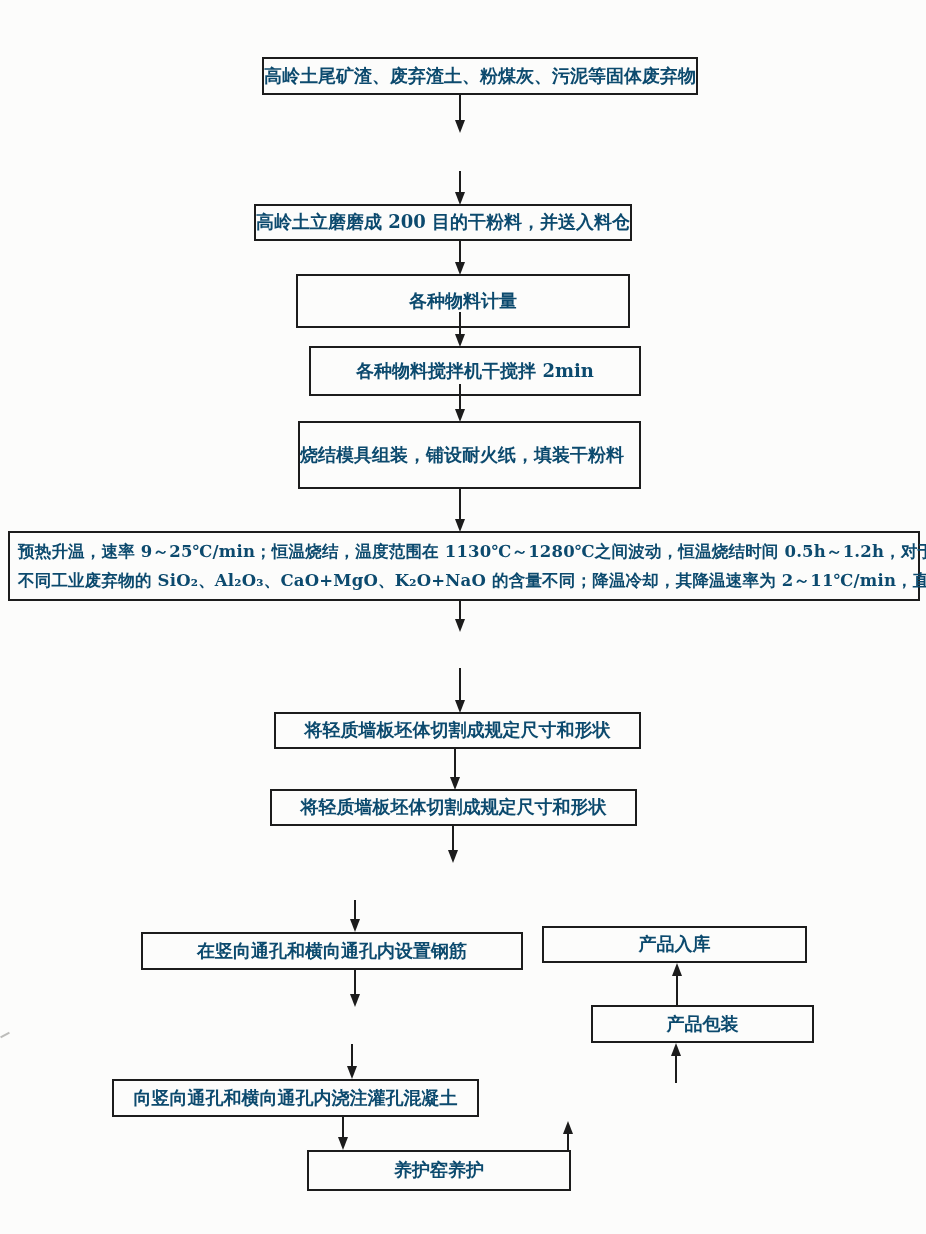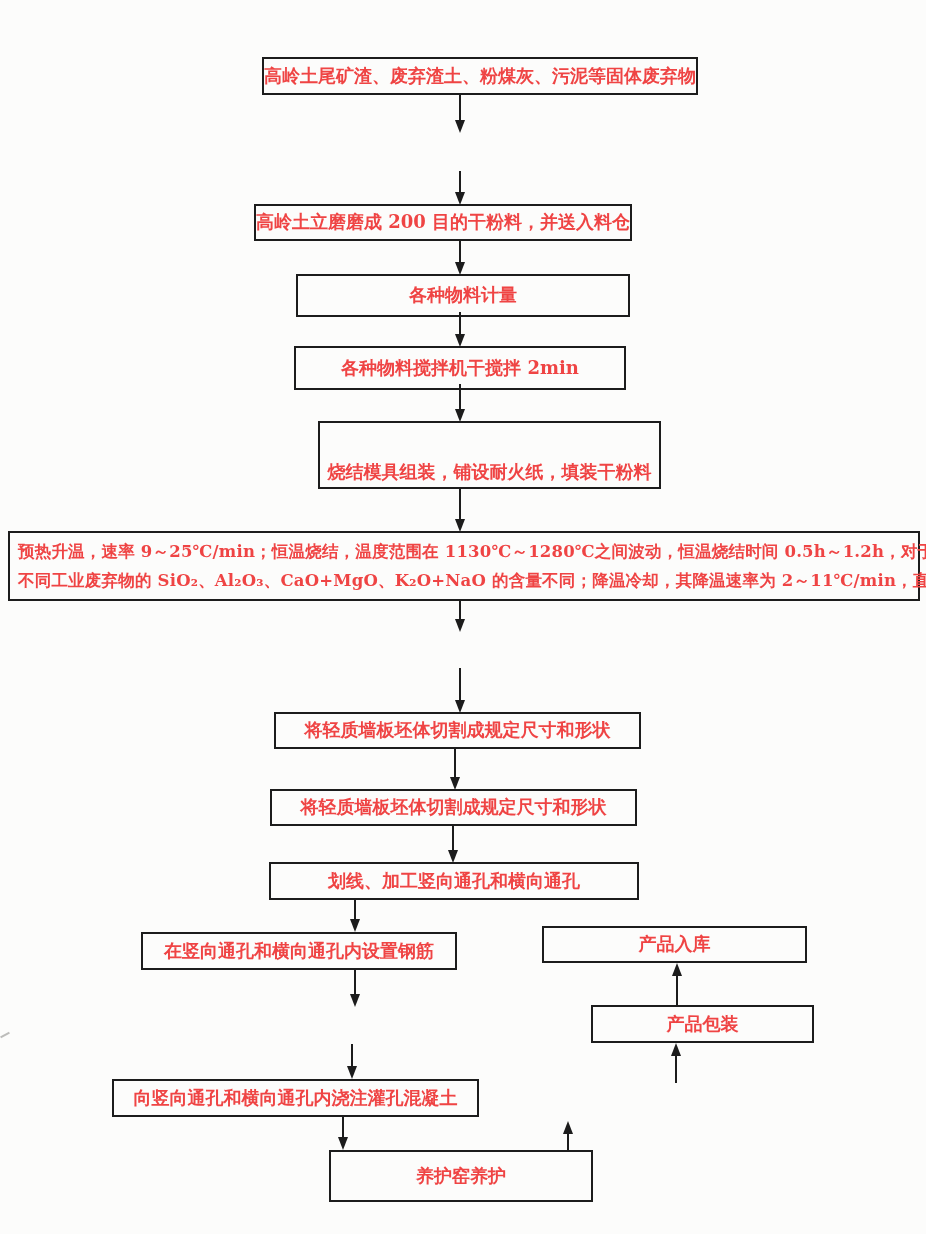--- a/index.html
+++ b/index.html
@@ -12,35 +12,34 @@
     position: relative;
     width: 926px; height: 1234px;
     background: #fcfcfb;
     overflow: hidden;
   }
   .node {
     position: absolute;
     box-sizing: border-box;
     border: 2px solid #1c1c1c;
     background: #fcfcfb;
-    color: #ef4444;
+    color: #0c4a6e;
     font-weight: 700;
     font-size: 18px;
     line-height: 1.25;
     display: flex;
     align-items: center;
     justify-content: center;
     text-align: center;
     white-space: nowrap;
   }
   .node.two-line {
-    flex-direction: column;
-    justify-content: flex-end;
+    flex-direction: row;
+    justify-content: space-between;
     line-height: 30px;
-    margin-left: 20px;
   }
   .node.wide {
     flex-direction: column;
     align-items: flex-start;
     justify-content: center;
     text-align: left;
     padding: 2px 8px;
     font-size: 16.5px;
     line-height: 29px;
     letter-spacing: 0.2px;
@@ -84,25 +83,25 @@
 
   <div class="node" style="left:262px;top:57px;width:436px;height:38px">
     <span>高岭土尾矿渣、废弃渣土、粉煤灰、污泥等固体废弃物</span>
   </div>
 
 
   <div class="node" style="left:254px;top:204px;width:378px;height:37px">
     <span>高岭土立磨磨成 200 目的干粉料，并送入料仓</span>
   </div>
 
-  <div class="node" style="left:296px;top:274px;width:334px;height:43px">
+  <div class="node" style="left:296px;top:274px;width:334px;height:54px">
     <span>各种物料计量</span>
   </div>
 
-  <div class="node" style="left:294px;top:346px;width:332px;height:44px">
+  <div class="node" style="left:309px;top:346px;width:332px;height:50px">
     <span>各种物料搅拌机干搅拌 2min</span>
   </div>
 
   <div class="node two-line" style="left:298px;top:421px;width:343px;height:68px">
     <span>烧结模具组装，铺设耐火纸，填装干粉料</span>
   </div>
 
   <div class="node wide" style="left:8px;top:531px;width:912px;height:70px">
     <span>预热升温，速率 9～25℃/min；恒温烧结，温度范围在 1130℃～1280℃之间波动，恒温烧结时间 0.5h～1.2h，对于</span>
     <span>不同工业废弃物的 SiO₂、Al₂O₃、CaO+MgO、K₂O+NaO 的含量不同；降温冷却，其降温速率为 2～11℃/min，直到 40℃。</span>
@@ -110,34 +109,31 @@
 
 
   <div class="node" style="left:274px;top:712px;width:367px;height:37px">
     <span>将轻质墙板坯体切割成规定尺寸和形状</span>
   </div>
 
   <div class="node" style="left:270px;top:789px;width:367px;height:37px">
     <span>将轻质墙板坯体切割成规定尺寸和形状</span>
   </div>
 
-  <div class="node" style="left:269px;top:862px;width:370px;height:38px">
-    <span>划线、加工竖向通孔和横向通孔</span>
-  </div>
 
-  <div class="node" style="left:141px;top:932px;width:316px;height:38px">
+  <div class="node" style="left:141px;top:932px;width:382px;height:38px">
     <span>在竖向通孔和横向通孔内设置钢筋</span>
   </div>
 
 
   <div class="node" style="left:112px;top:1079px;width:367px;height:38px">
     <span>向竖向通孔和横向通孔内浇注灌孔混凝土</span>
   </div>
 
-  <div class="node" style="left:329px;top:1150px;width:264px;height:52px">
+  <div class="node" style="left:307px;top:1150px;width:264px;height:41px">
     <span>养护窑养护</span>
   </div>
 
 
   <div class="node" style="left:542px;top:926px;width:265px;height:37px">
     <span>产品入库</span>
   </div>
 
   <div class="node" style="left:591px;top:1005px;width:223px;height:38px">
     <span>产品包装</span>

